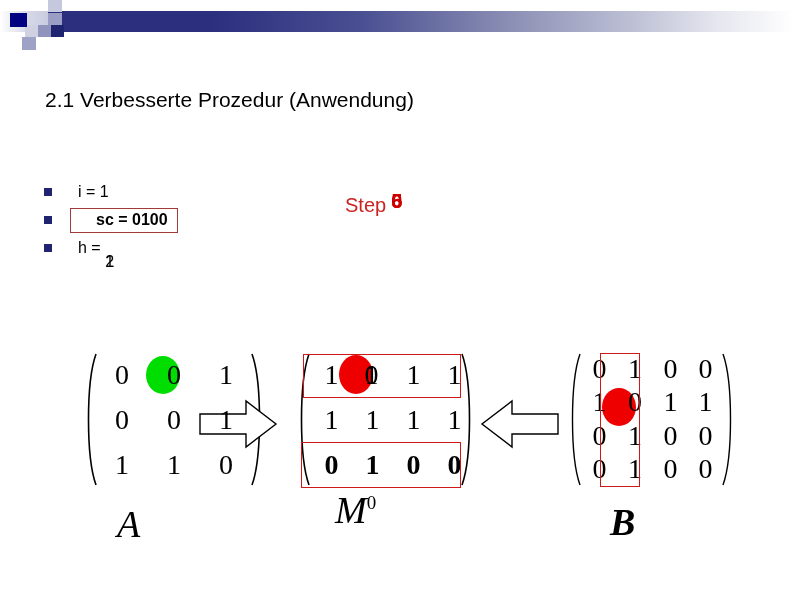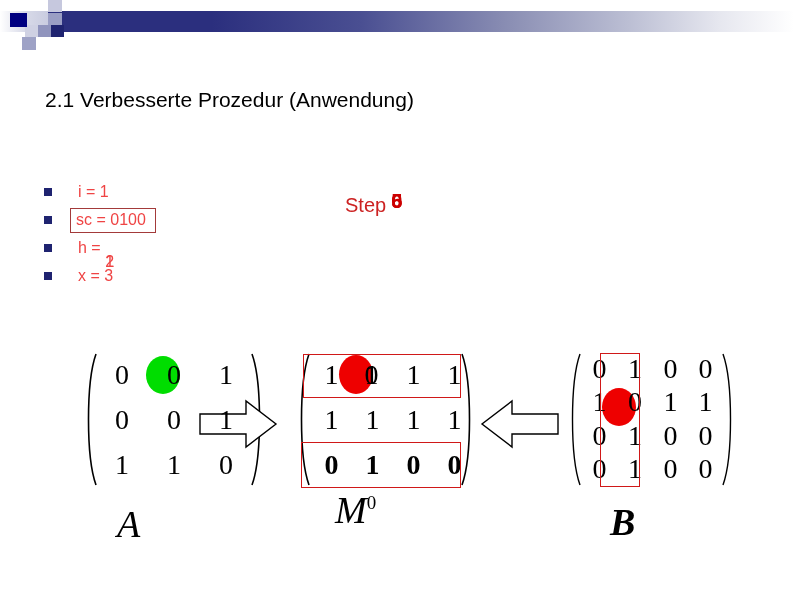--- a/index.html
+++ b/index.html
@@ -116,28 +116,29 @@
   }
   .bullet-mark {
     width: 8px;
     height: 8px;
     background: #1f2370;
     flex: 0 0 auto;
     margin-right: 26px;
   }
   .bullet-text {
     font-size: 16px;
-    color: #ef4444;
+    color: #000000;
     white-space: nowrap;
   }
   .boxed-sc {
     border: 1.4px solid #a33a3a;
-    padding: 2px 9px 3px 5px;
+    padding: 2px 9px 3px 25px;
     margin-left: -8px;
     background: #ffffff;
+    font-weight: bold;
   }
   
   .overlap {
     position: relative;
     display: inline-block;
     width: 11px;
     vertical-align: baseline;
   }
   .overlap span {
     position: absolute;
@@ -264,24 +265,20 @@
     <div class="bullet-mark"></div>
     <div class="bullet-text boxed-sc">sc = 0100</div>
   </div>
 
 
   <div class="bullet-row">
     <div class="bullet-mark"></div>
     <div class="bullet-text"><span>h = </span><span class="overlap"><span>1</span><span>2</span></span></div>
   </div>
 
-  <div class="bullet-row">
-    <div class="bullet-mark"></div>
-    <div class="bullet-text">x = 3</div>
-  </div>
 
 </div>
 
 <div id="step-label">
   <span class="step-word">Step</span><span class="overlap-step"><span>5</span><span>6</span><span>0</span></span>
 </div>
 
 <div class="matrix-block" style="left:82px; top:352px;">
   <div class="ellipse-hl ellipse-green" style="left:64px; top:4px; width:34px; height:38px;"></div>
   <div class="matrix-grid" style="grid-template-columns:52px 52px 52px; grid-template-rows:45px 45px 45px; margin-left:14px;">

